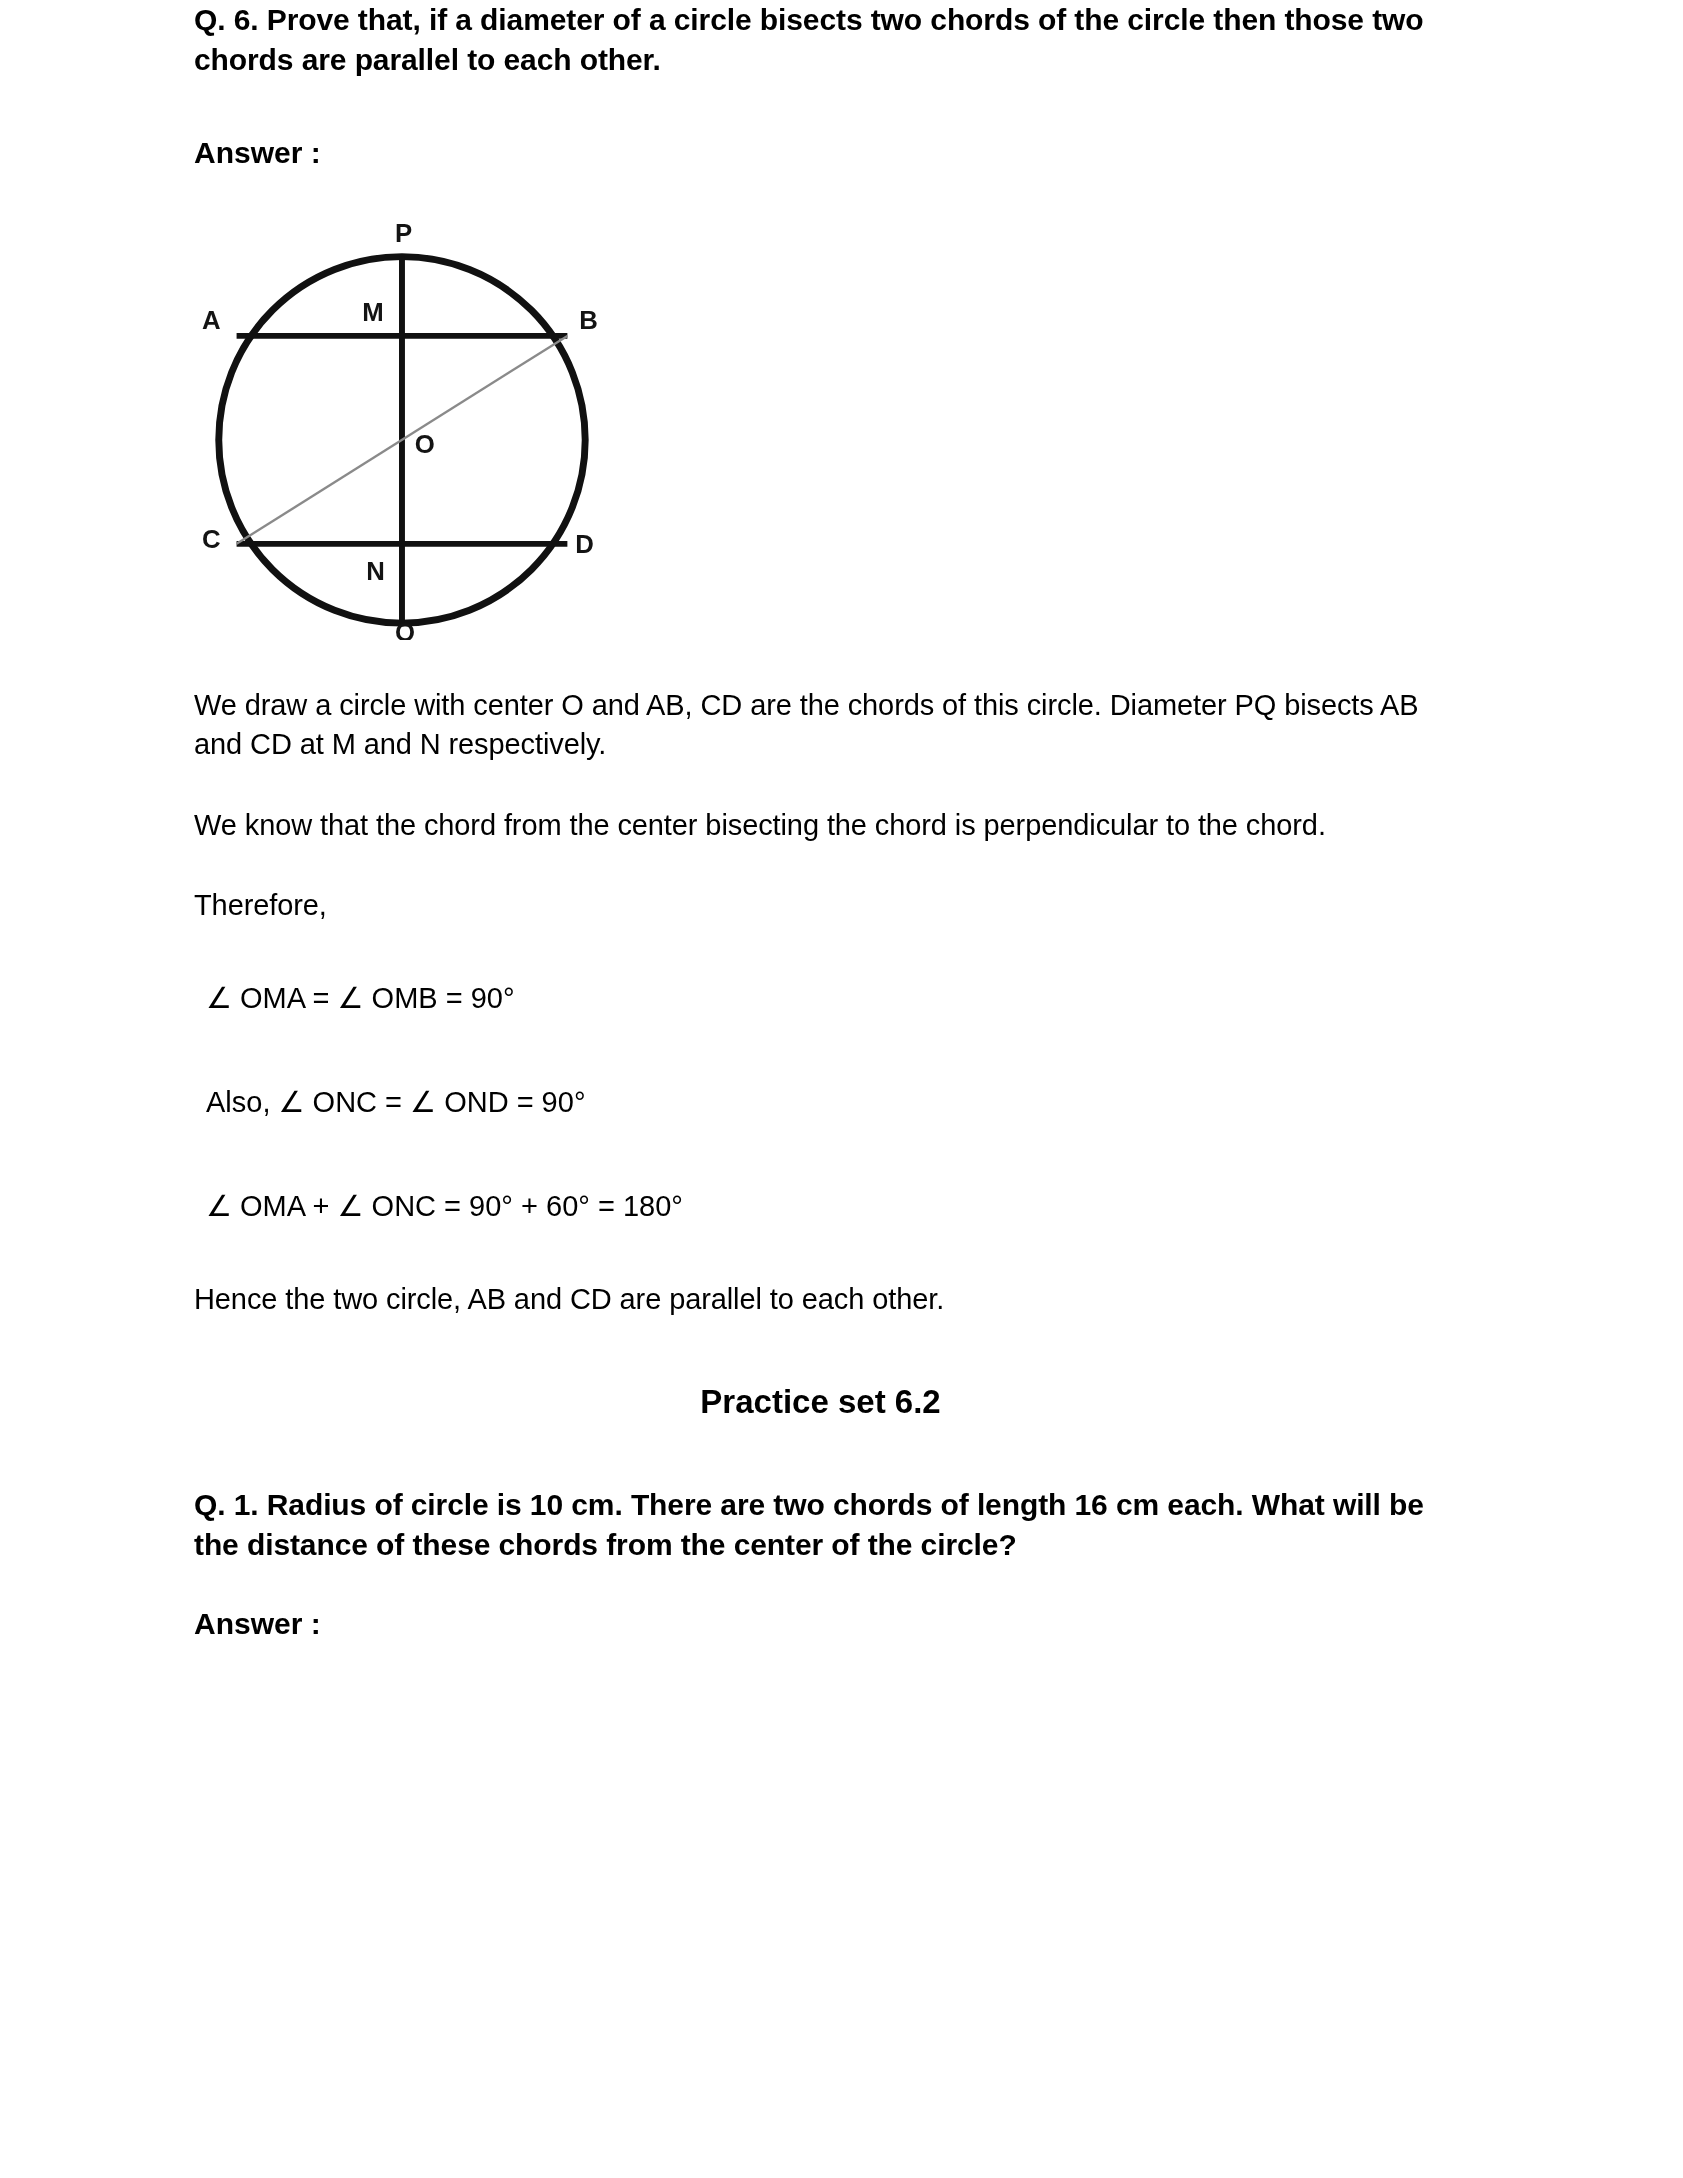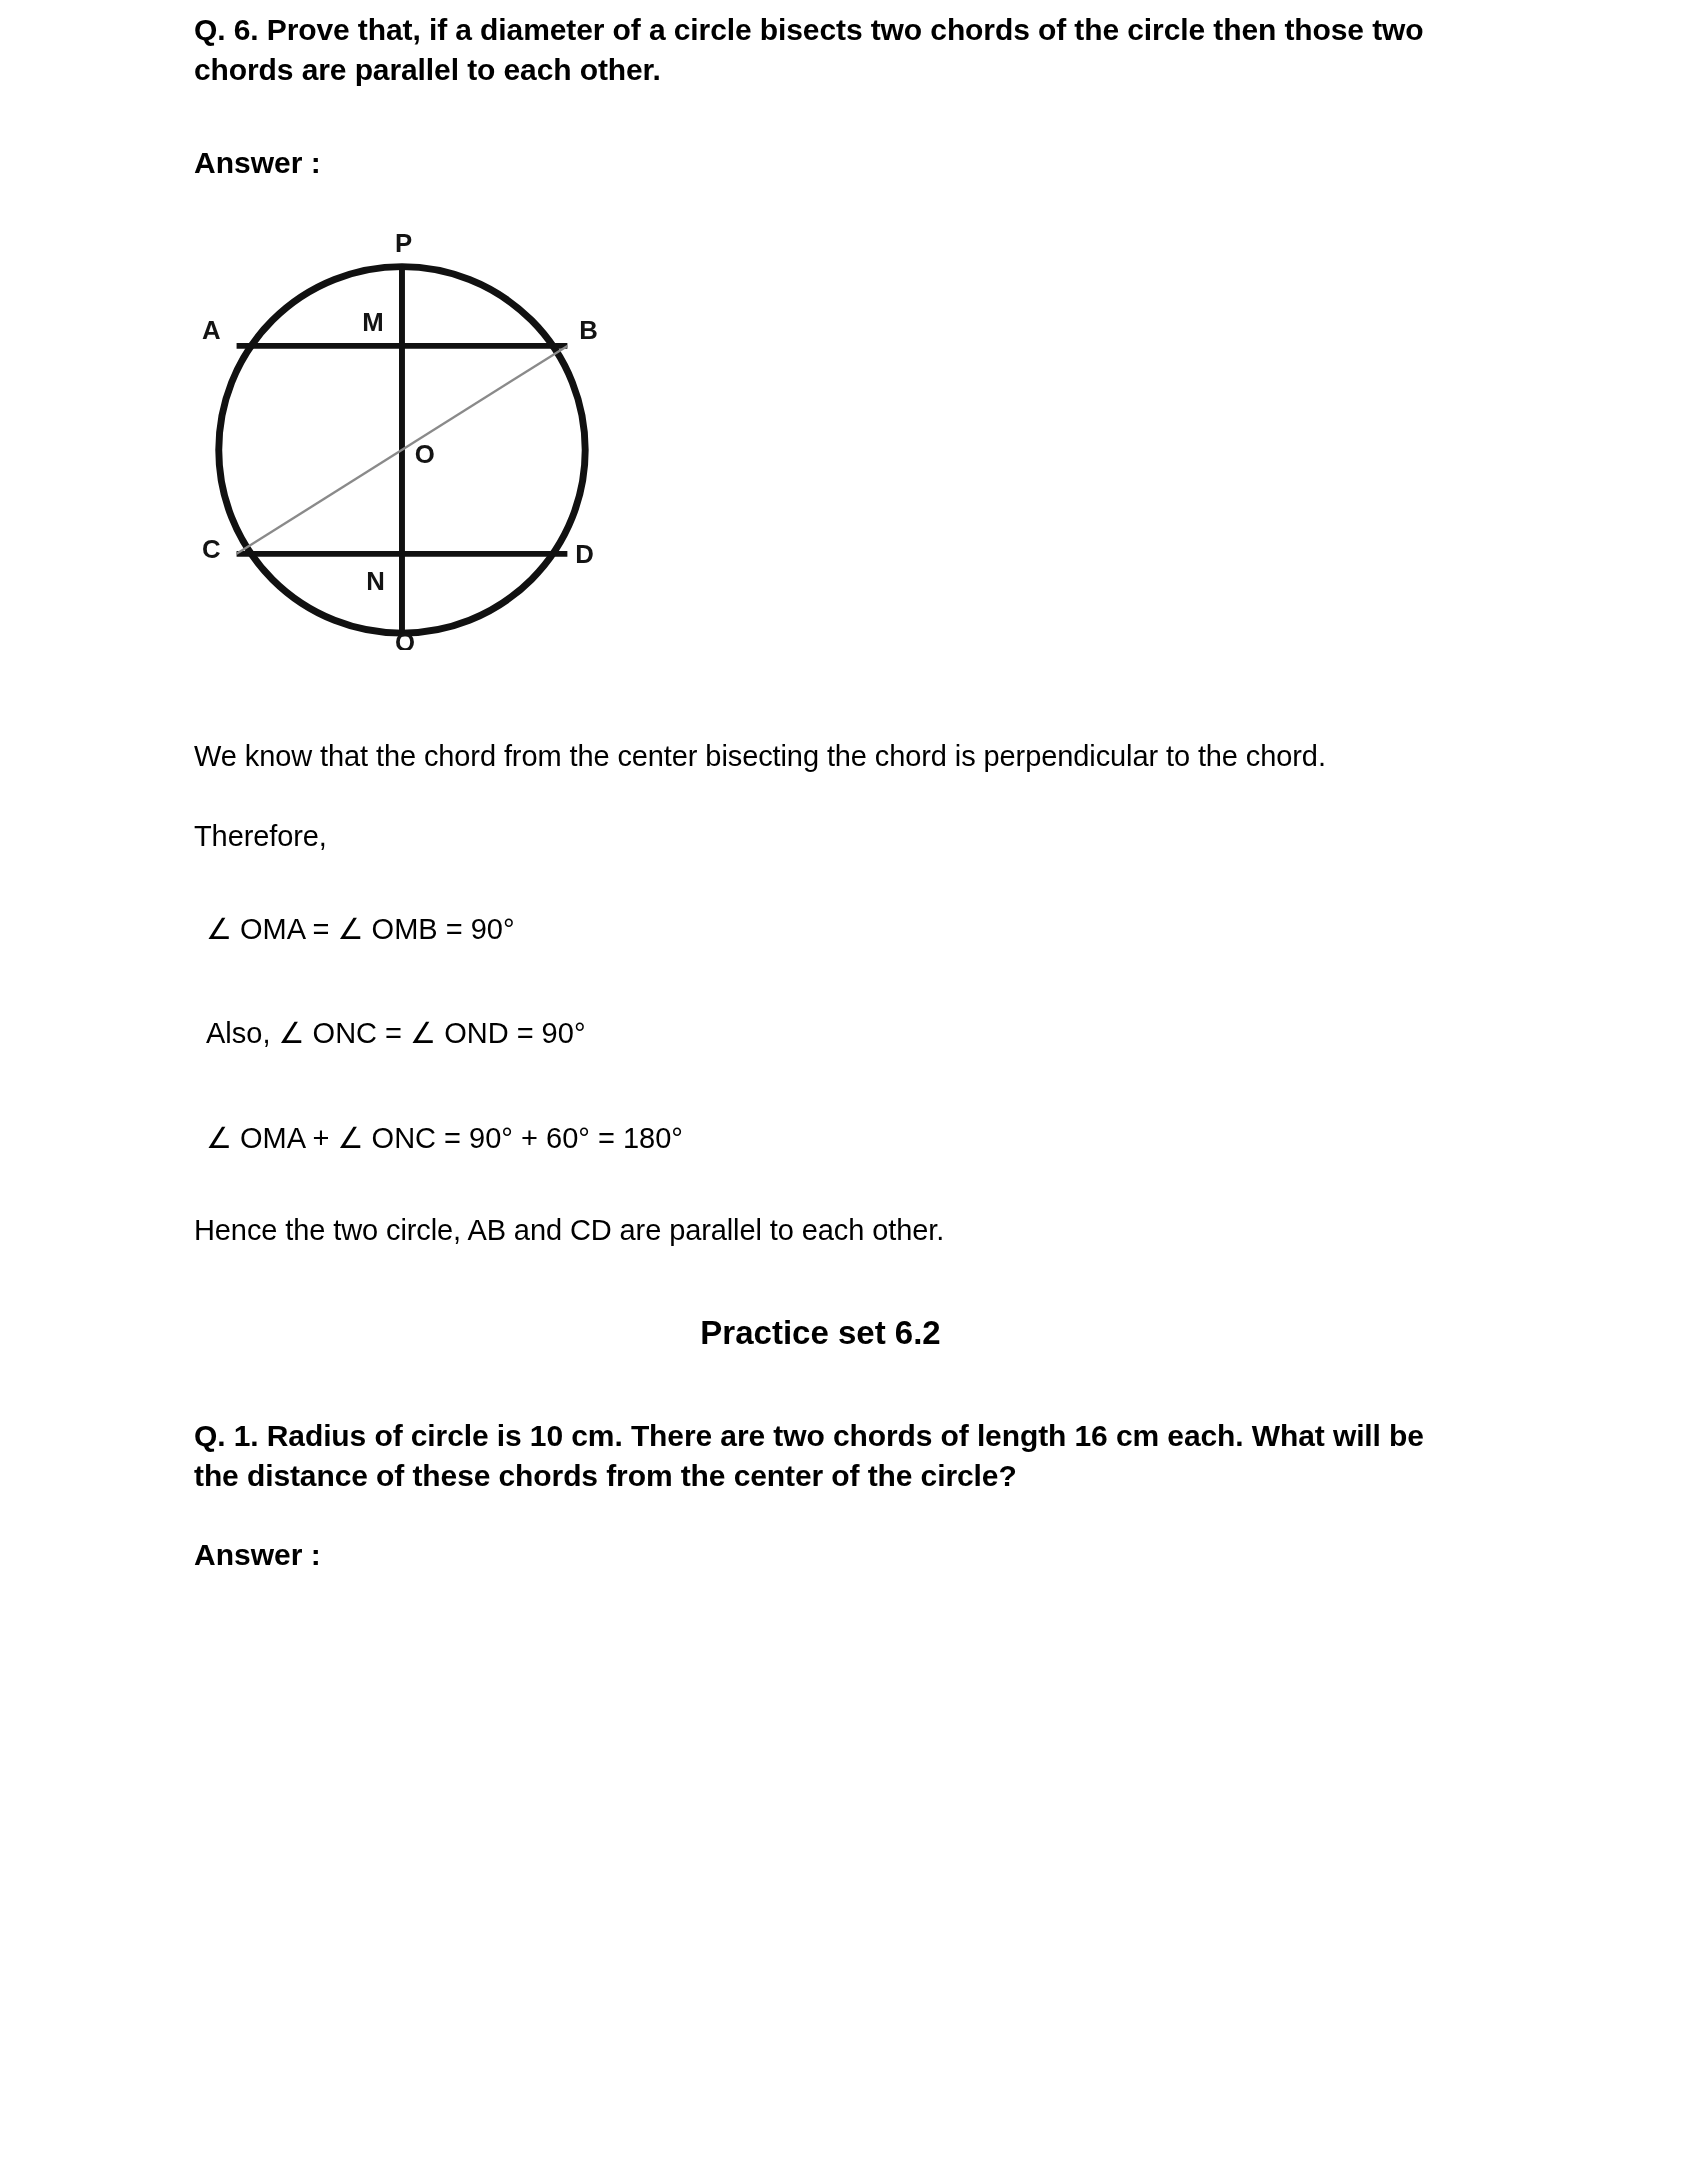--- a/index.html
+++ b/index.html
@@ -19,21 +19,21 @@
     position: absolute;
     left: 0;
     top: 0;
     width: 1683px;
     height: 2178px;
     background: #ffffff;
   }
   .content {
     position: absolute;
     left: 194px;
-    top: 10px;
+    top: 0;
     width: 1253px;
   }
 
   
   .q-heading {
     font-size: 30px;
     font-weight: bold;
     line-height: 1.33;
     letter-spacing: -0.1px;
     margin: 0;
@@ -134,20 +134,21 @@
         <text class="fig-label" x="170" y="108">M</text>
 
         <text class="fig-label" x="174" y="369">N</text>
 
         <text class="fig-label" x="223" y="241">O</text>
       </svg>
     </div>
 
     <div class="sp-figure-para"></div>
 
+    <p class="para">We draw a circle with center O and AB, CD are the chords of this circle. Diameter PQ bisects AB and CD at M and N respectively.</p>
 
     <div class="sp-para"></div>
 
     <p class="para">We know that the chord from the center bisecting the chord is perpendicular to the chord.</p>
 
     <div class="sp-para"></div>
 
     <p class="para">Therefore,</p>
 
     <div class="sp-para"></div>

